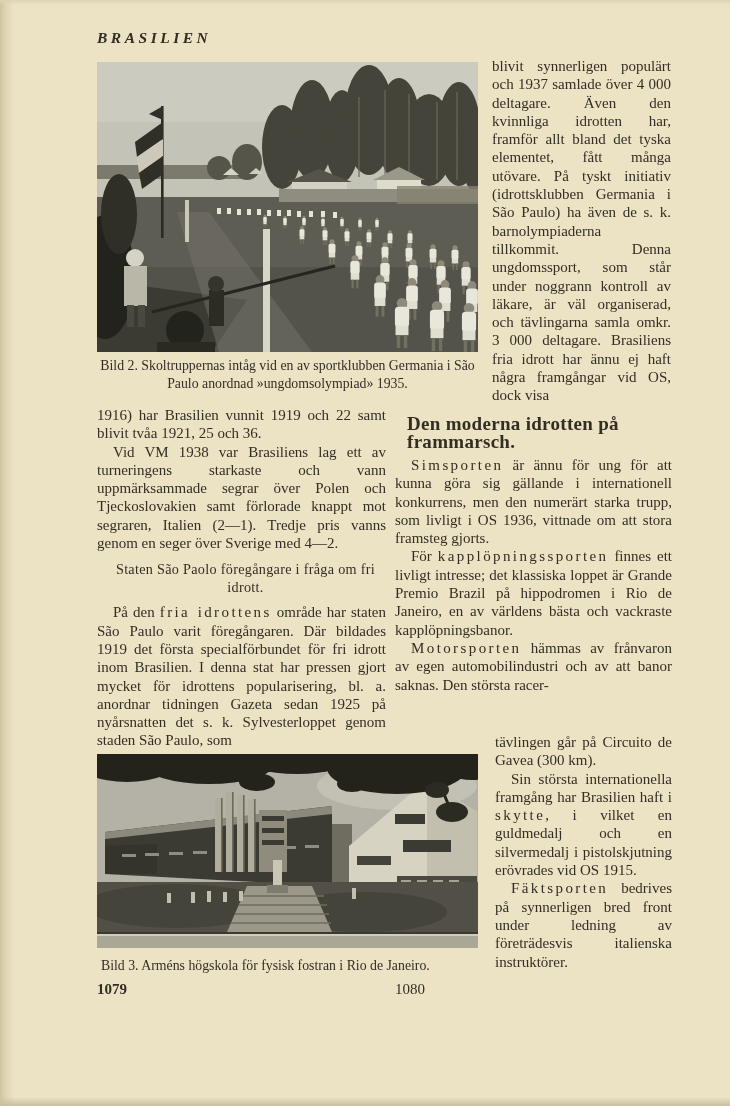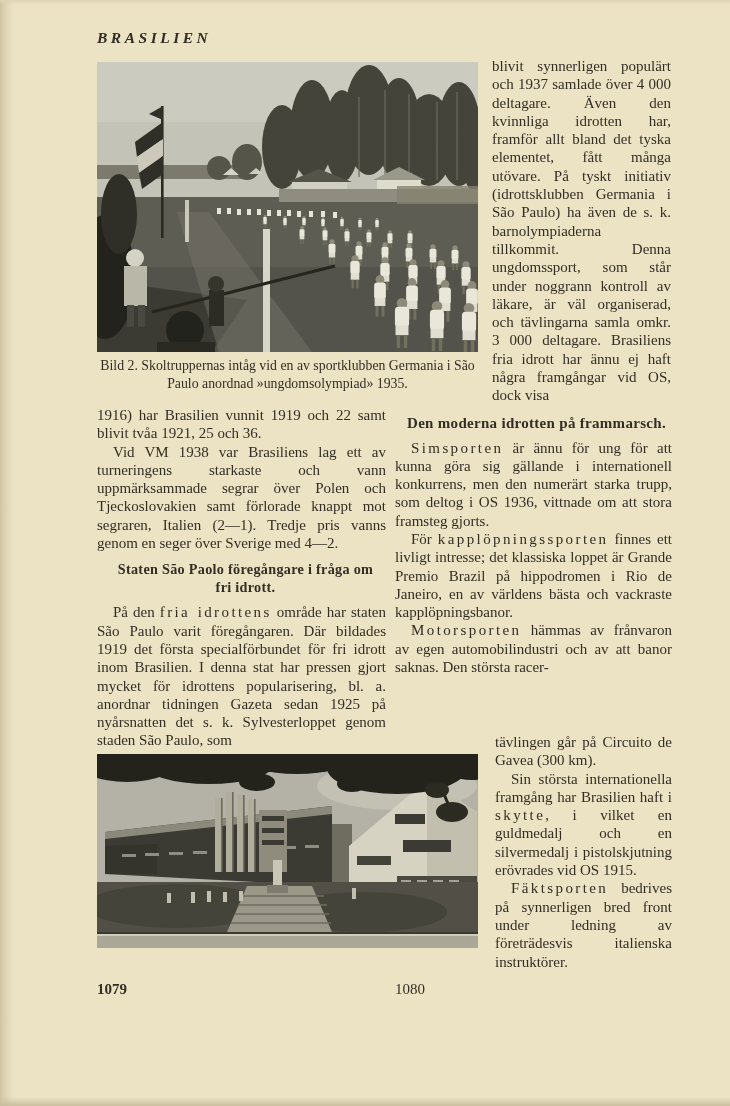--- a/index.html
+++ b/index.html
@@ -30,23 +30,23 @@
   #cap2{top:957px;text-align:left;padding-left:4px;box-sizing:border-box;}
 
   .col{position:absolute;font-size:15px;line-height:18.3px;text-align:justify;}
   .col p{margin:0;}
   .col p.ind{text-indent:16px;}
   #leftcol{left:97px;top:406px;width:289px;}
   #rc-top{left:492px;top:57px;width:179px;}
   #rc-full{left:395px;top:407px;width:277px;}
   #rc-nar{left:495px;top:733px;width:177px;}
 
-  .h-center{font-size:14.2px;font-weight:bold;text-align:center;letter-spacing:.3px;
+  .h-center{font-size:14.2px;font-weight:normal;text-align:center;letter-spacing:.3px;
     margin:9px 6px 7px 14px;line-height:17.5px;}
-  .h-left{font-size:15px;font-weight:bold;text-align:left;letter-spacing:.3px;
+  .h-left{font-size:19px;font-weight:bold;text-align:left;letter-spacing:.3px;
     margin:8px 0 6px 0;padding-left:12px;line-height:17.5px;}
 
   .sperr{letter-spacing:2.4px;}
   .pnum{position:absolute;top:981px;font-size:15px;}
   #pnum-l{left:97px;font-weight:bold;}
   #pnum-r{left:395px;width:277px;text-align:left;}
 </style>
 </head>
 <body>
 
@@ -185,21 +185,21 @@
     <div class="h-center">Staten São Paolo föregångare i fråga om fri idrott.</div>
     <p class="ind"><span>På den </span><span class="sperr">fria idrottens</span><span> område har staten São Paulo varit föregångaren. Där bildades 1919 det första specialförbundet för fri idrott inom Brasilien. I denna stat har pressen gjort mycket för idrottens popularisering, bl. a. anordnar tidningen Gazeta sedan 1925 på nyårsnatten det s. k. Sylvesterloppet genom staden São Paulo, som</span></p>
   </div>
 
   <div class="col" id="rc-top">
     <p>blivit synnerligen populärt och 1937 samlade över 4&nbsp;000 deltagare. Även den kvinnliga idrotten har, framför allt bland det tyska elementet, fått många utövare. På tyskt initiativ (idrottsklubben Germania i São Paulo) ha även de s. k. barnolympiaderna tillkommit. Denna ungdomssport, som står under noggrann kontroll av läkare, är väl organiserad, och tävlingarna samla omkr. 3&nbsp;000 deltagare. Brasiliens fria idrott har ännu ej haft några framgångar vid OS, dock visa</p>
   </div>
 
   <div class="col" id="rc-full">
     <div class="h-left">Den moderna idrotten på frammarsch.</div>
-    <p class="ind"><span class="sperr">Simsporten</span><span> är ännu för ung för att kunna göra sig gällande i internationell konkurrens, men den numerärt starka trupp, som deltog i OS 1936, vittnade om att stora framsteg gjorts.</span></p>
+    <p class="ind"><span class="sperr">Simsporten</span><span> är ännu för ung för att kunna göra sig gällande i internationell konkurrens, men den numerärt starka trupp, som livligt i OS 1936, vittnade om att stora framsteg gjorts.</span></p>
     <p class="ind"><span>För </span><span class="sperr">kapplöpningssporten</span><span> finnes ett livligt intresse; det klassiska loppet är Grande Premio Brazil på hippodromen i Rio de Janeiro, en av världens bästa och vackraste kapplöpningsbanor.</span></p>
     <p class="ind"><span class="sperr">Motorsporten</span><span> hämmas av frånvaron av egen automobilindustri och av att banor saknas. Den största racer-</span></p>
   </div>
 
   <div class="col" id="rc-nar">
     <p>tävlingen går på Circuito de Gavea (300 km).</p>
     <p class="ind"><span>Sin största internationella framgång har Brasilien haft i </span><span class="sperr">skytte</span><span>, i vilket en guldmedalj och en silvermedalj i pistolskjutning erövrades vid OS 1915.</span></p>
     <p class="ind"><span class="sperr">Fäktsporten</span><span> bedrives på synnerligen bred front under ledning av företrädesvis italienska instruktörer.</span></p>
   </div>
 
@@ -283,18 +283,19 @@
         <ellipse cx="375" cy="8" rx="32" ry="18"></ellipse>
           <ellipse cx="160" cy="28" rx="18" ry="9"></ellipse>
         <ellipse cx="255" cy="30" rx="15" ry="8"></ellipse>
       </g>
       <line x1="330" y1="0" x2="352" y2="52" stroke="#23231c" stroke-width="3"></line>
       <ellipse cx="355" cy="58" rx="16" ry="10" fill="#2b2b22"></ellipse>
       <ellipse cx="340" cy="36" rx="12" ry="8" fill="#2b2b22"></ellipse>
     </svg>
   </div>
 
+  <div class="cap" id="cap2">Bild 3. Arméns högskola för fysisk fostran i Rio de Janeiro.</div>
 
   <div class="pnum" id="pnum-l">1079</div>
   <div class="pnum" id="pnum-r">1080</div>
 
   <div class="edge-bottom"></div>
 </div>
 
 </body></html>

